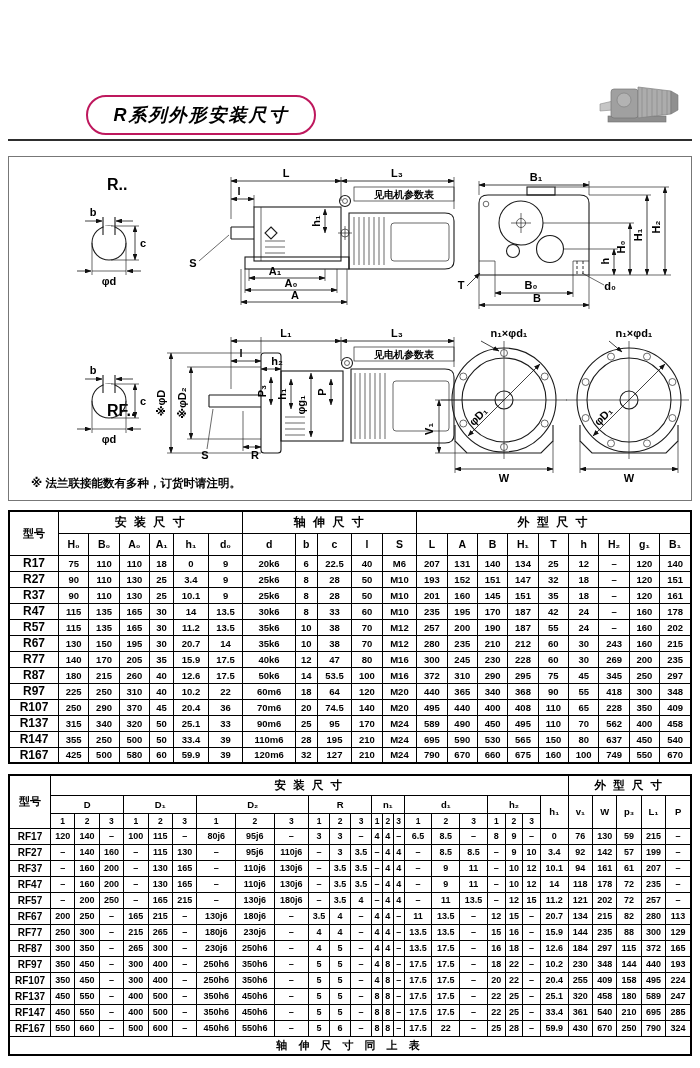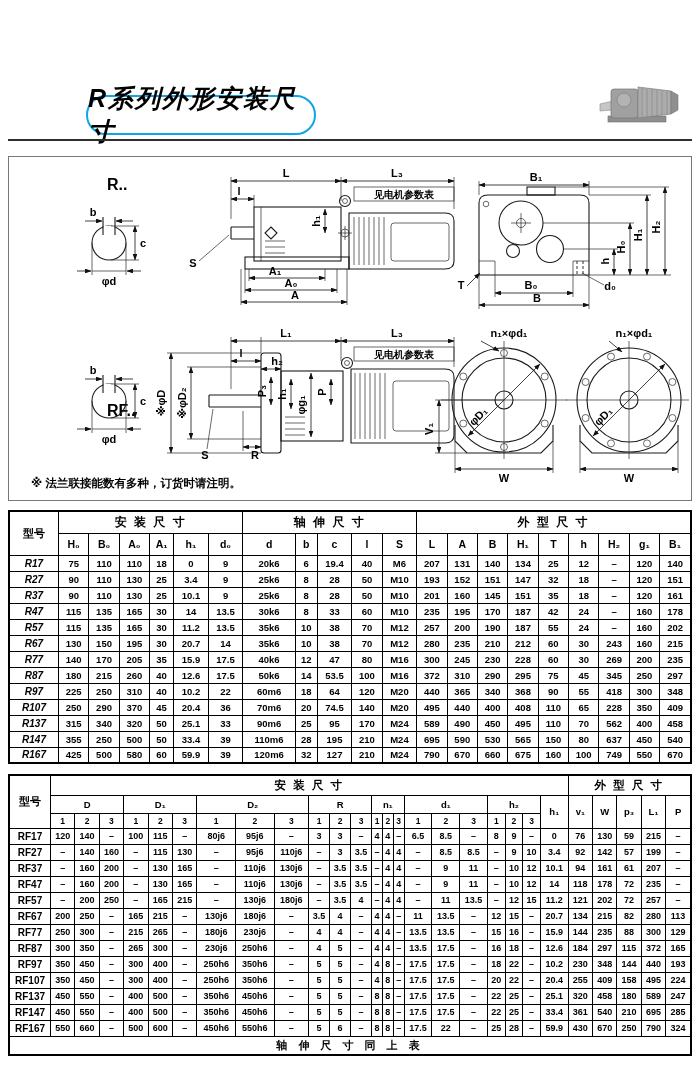--- a/index.html
+++ b/index.html
@@ -1,21 +1,21 @@
 <!DOCTYPE html>
 <html><head>
 <meta charset="utf-8">
 <style>
   html,body{margin:0;padding:0;background:#ffffff;}
   .page{position:relative;width:700px;height:1068px;background:#fff;overflow:hidden;
         font-family:"Liberation Sans","DejaVu Sans",sans-serif;color:#000;}
   
-  .title-badge{position:absolute;left:86px;top:95px;width:226px;height:36px;border:2px solid #0ea5e9;
+  .title-badge{position:absolute;left:86px;top:95px;width:226px;height:36px;border:2px solid #be185d;
         border-radius:20px;display:flex;align-items:center;justify-content:center;
-        font-style:italic;font-weight:bold;font-size:25px;letter-spacing:2px;}
+        font-style:italic;font-weight:bold;font-size:18px;letter-spacing:2px;}
   .top-rule{position:absolute;left:8px;top:139px;width:684px;height:2px;background:#2e2e2e;}
   .motor-thumb{position:absolute;left:594px;top:80px;width:92px;height:48px;}
   
   .diagram-panel{position:absolute;left:8px;top:156px;width:682px;height:343px;border:1px solid #777;}
   .st{fill:none;stroke:#1b1b1b;stroke-width:1.1;}
   .tn{fill:none;stroke:#2a2a2a;stroke-width:.7;}
   .dim{fill:none;stroke:#111;stroke-width:.8;marker-start:url(#as);marker-end:url(#ae);}
   .dime{fill:none;stroke:#111;stroke-width:.8;marker-end:url(#ae);}
   .dims{fill:none;stroke:#111;stroke-width:.8;marker-start:url(#as);}
   .dsh{fill:none;stroke:#1b1b1b;stroke-width:.9;stroke-dasharray:3,2;}
@@ -28,21 +28,21 @@
   .spec,.spec th,.spec td{border:1px solid #000;}
   .spec{border-width:2px;}
   .spec th{font-weight:bold;padding:0 1px;text-align:center;}
   .spec td{font-weight:bold;padding:0 1px;text-align:center;white-space:nowrap;}
   .t1{top:510px;font-size:9.5px;}
   .t1 thead tr{height:22px;}
   .t1 thead .grp{font-size:12px;letter-spacing:2px;}
   .t1 thead th{font-size:10.5px;}
   .t1 thead th.modelh{font-size:11px;}
   .t1 tbody tr{height:16px;}
-  .t1 td.model{font-size:10px;width:46px;font-style:italic;}
+  .t1 td.model{font-size:12px;width:46px;}
   .t2{top:774px;font-size:9px;}
   .t2 thead tr.r1{height:20px;}
   .t2 thead tr.r2{height:18px;}
   .t2 thead tr.r3{height:15px;}
   .t2 thead .grp{font-size:11.5px;letter-spacing:2px;}
   .t2 thead th{font-size:9.5px;}
   .t2 thead th.modelh{font-size:11px;width:38px;}
   .t2 thead tr.r3 th{font-size:8.5px;}
   .t2 tbody tr{height:16px;}
   .t2 td.model{font-size:10px;}
@@ -308,21 +308,21 @@
         <tr>
           <td class="model">R17</td>
           <td>75</td>
           <td>110</td>
           <td>110</td>
           <td>18</td>
           <td>0</td>
           <td>9</td>
           <td>20k6</td>
           <td>6</td>
-          <td>19.4</td>
+          <td>22.5</td>
           <td>40</td>
           <td>M6</td>
           <td>207</td>
           <td>131</td>
           <td>140</td>
           <td>134</td>
           <td>25</td>
           <td>12</td>
           <td>–</td>
           <td>120</td>

